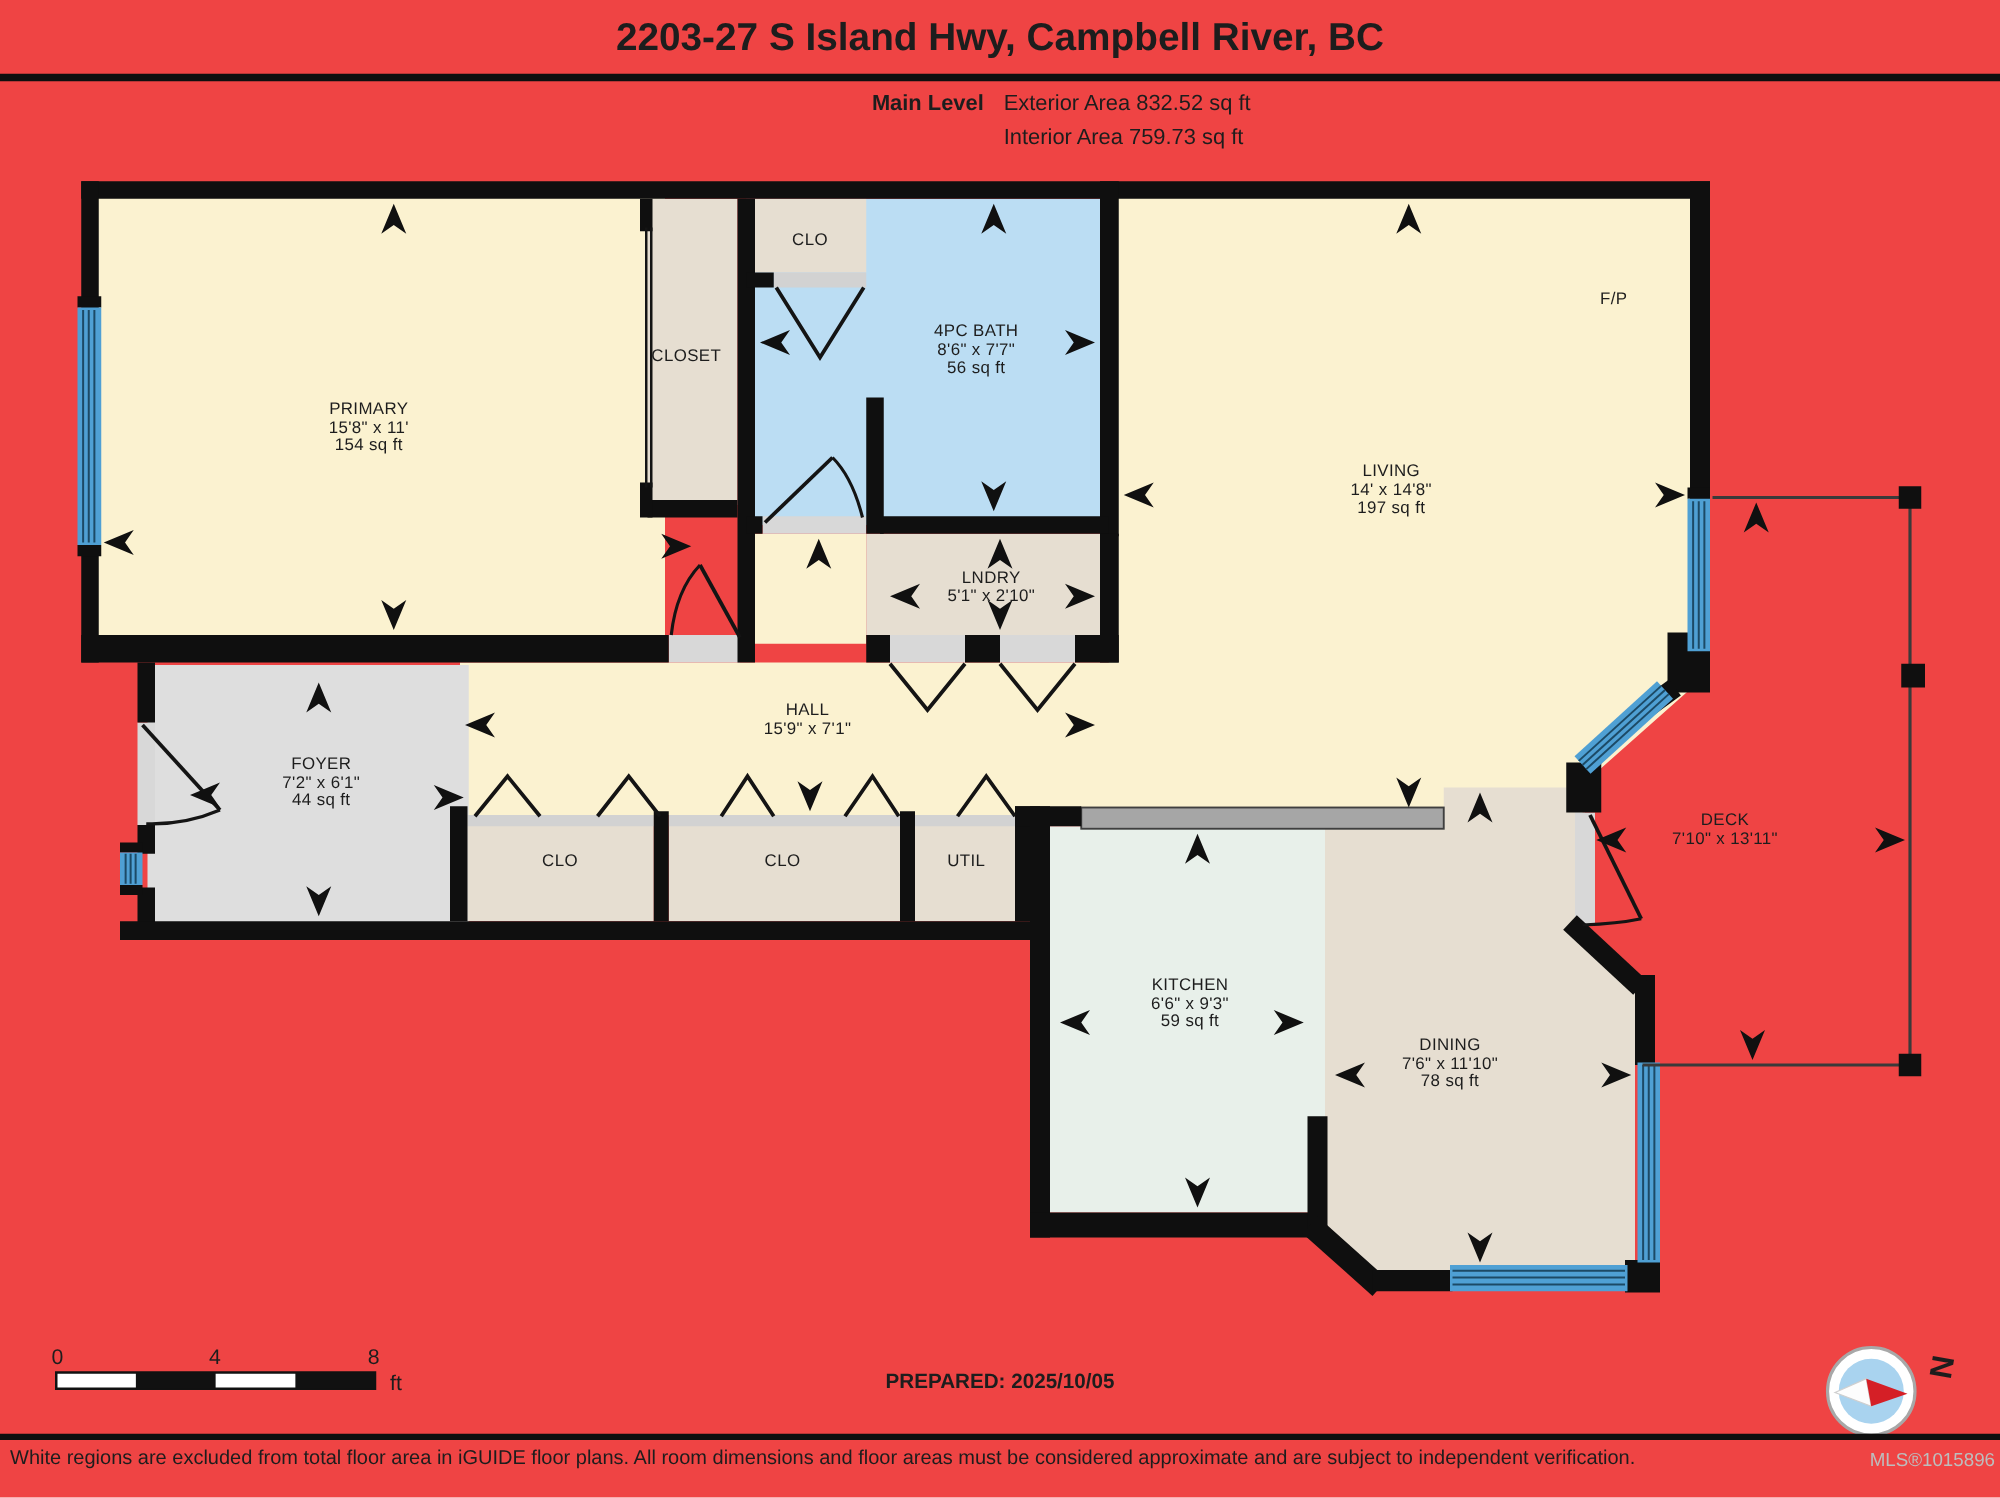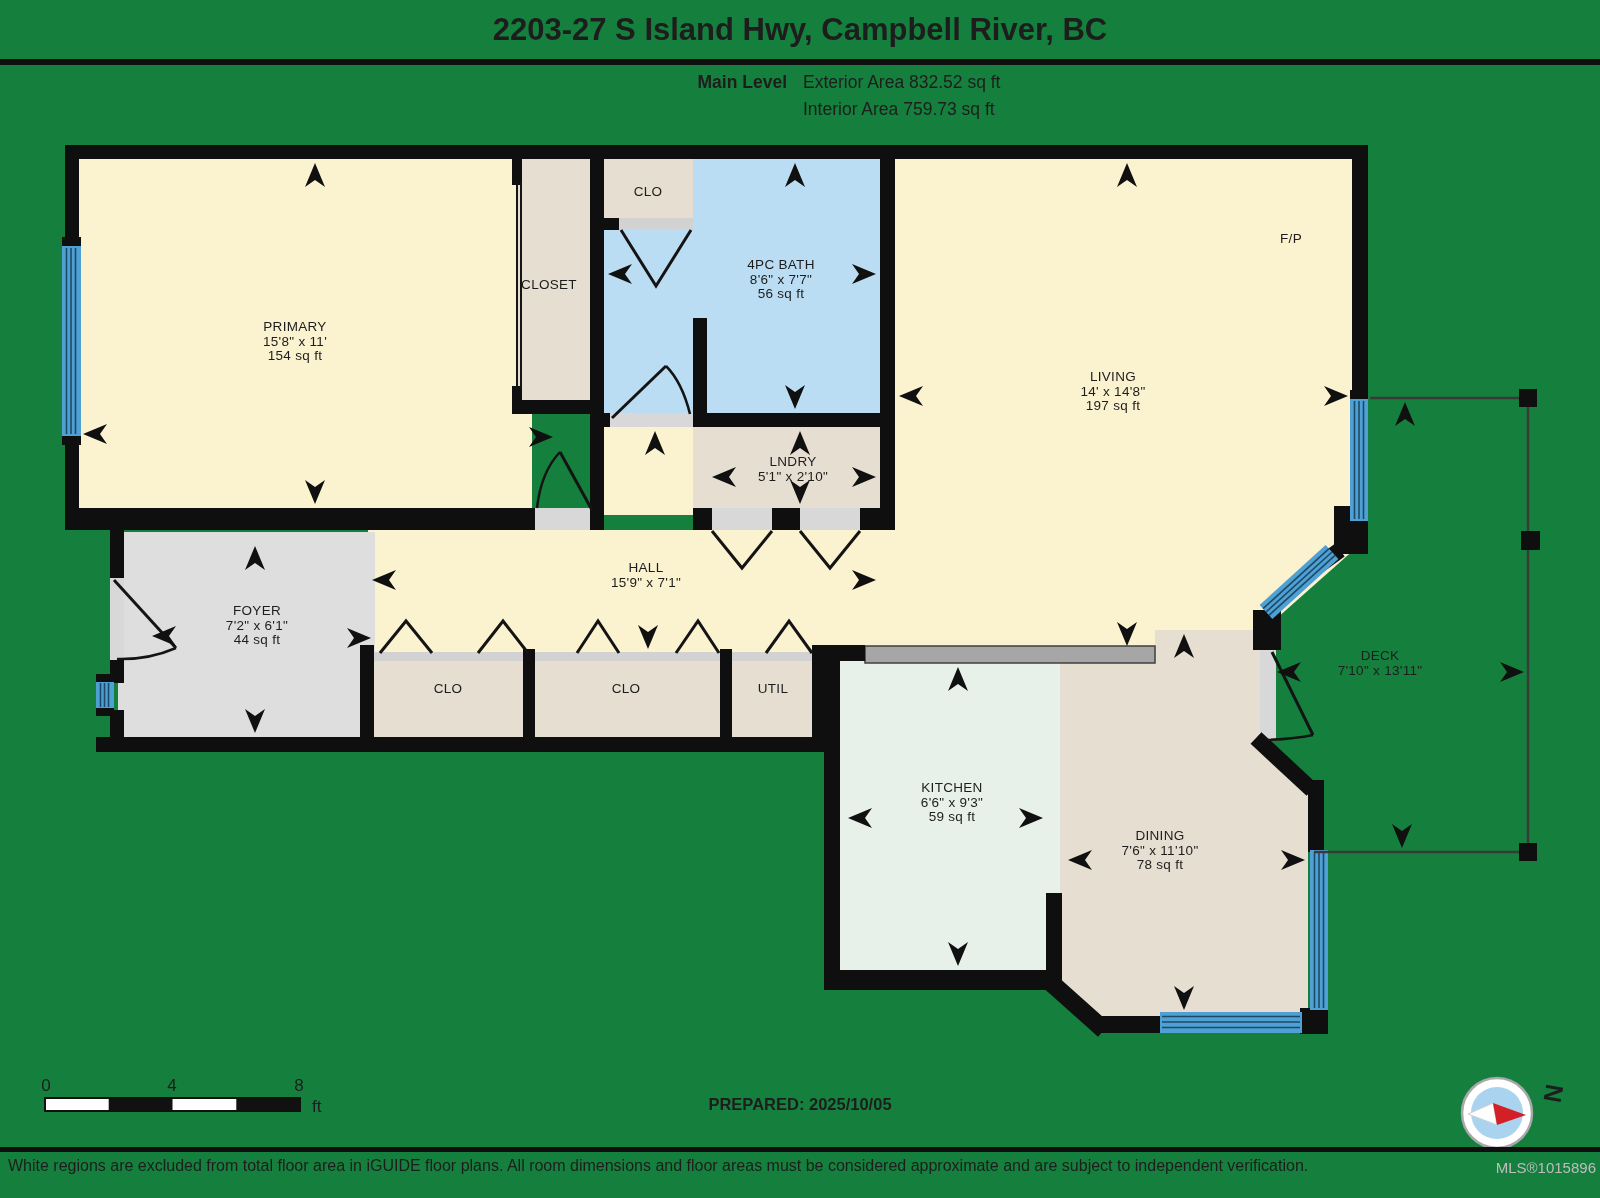--- a/index.html
+++ b/index.html
@@ -1,16 +1,16 @@
 <!DOCTYPE html>
 <html><head>
 <meta charset="utf-8">
 <style>
   html,body{margin:0;padding:0;background:#ffffff;}
-  .page{width:1600px;height:1198px;position:relative;background:#15803d;overflow:hidden;
+  .page{width:1600px;height:1198px;position:relative;background:#ef4444;overflow:hidden;
         font-family:"Liberation Sans", sans-serif;}
   svg text{font-family:"Liberation Sans", sans-serif;fill:#1d1d1d;}
   .title{font-size:31px;font-weight:bold;}
   .hdr-bold{font-size:17.5px;font-weight:bold;}
   .hdr{font-size:17.5px;}
   .room{font-size:13.5px;letter-spacing:.3px;}
   .prep{font-size:16.5px;font-weight:bold;}
   .disc{font-size:16px;}
   .mls{font-size:15px;fill:#bdbdbd;}
   .tick{font-size:17px;}

